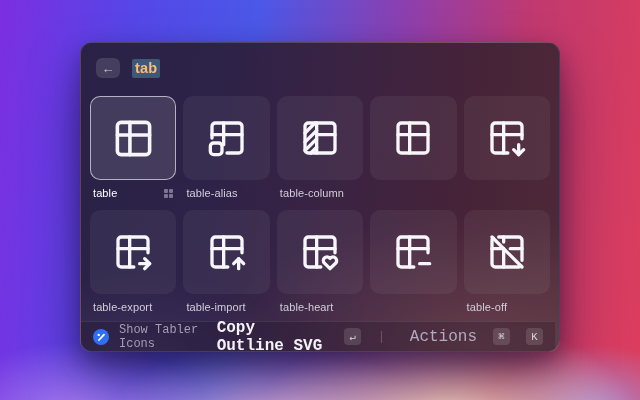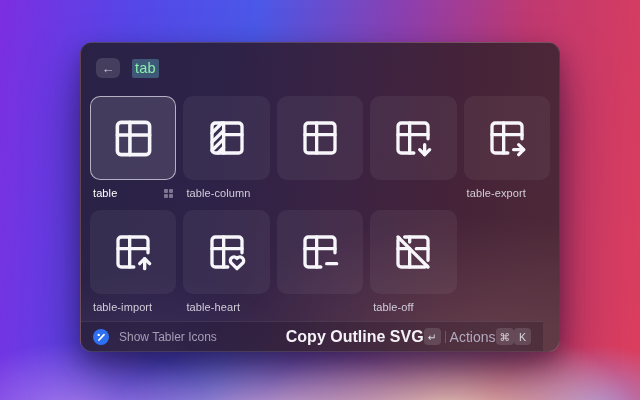--- a/index.html
+++ b/index.html
@@ -22,21 +22,21 @@
       radial-gradient(90% 70% at 82% 98%, rgba(248,198,178,0.16) 0%, rgba(248,198,178,0) 60%),
       radial-gradient(55% 45% at 12% 102%, rgba(182,150,232,0.12) 0%, rgba(182,150,232,0) 60%),
       linear-gradient(97deg, #2a2246 0%, #2d2248 28%, #3c2342 55%, #462338 78%, #4e2938 100%);
   }
   .header { height:50px; display:flex; align-items:center; padding:0 15px; gap:12px; }
   .back-btn {
     width:24px; height:20px; border-radius:6px; background:rgba(255,255,255,0.13);
     color:#cdc9d6; font-size:13px; line-height:1;
     display:flex; align-items:center; justify-content:center; cursor:default;
   }
-  .query { font-size:14.5px; font-weight:400; color:#86efac; letter-spacing:0.2px; }
+  .query { font-size:14.5px; font-weight:700; color:#fdba74; letter-spacing:0.2px; }
   .query .sel { padding:1px 3px 2px; border-radius:2px; }
   .grid {
     position:absolute; top:51px; left:0; right:0; bottom:30px;
     padding:2px 9px 0;
     display:grid; grid-template-columns:repeat(5, 1fr);
     column-gap:7px; row-gap:11px; align-content:start;
   }
   .card {
     height:84px; border-radius:10px; background:rgba(255,255,255,0.055);
     display:flex; align-items:center; justify-content:center;
@@ -47,36 +47,37 @@
   }
   .ticon { width:40px; height:40px; stroke:#f7f6fa; fill:none; stroke-width:2; stroke-linecap:round; stroke-linejoin:round; }
   .cell.selected .ticon { width:43px; height:43px; }
   .label-row {
     margin-top:7px; padding:0 3px; display:flex; justify-content:space-between; align-items:center;
     font-size:11px; color:#d2cdda; letter-spacing:0.1px; white-space:nowrap;
   }
   .cell.selected .label-row { color:#ffffff;text-align:center; }
   .badge-ic { width:9px; height:9px; flex:none; opacity:0.75; }
   .footer {
-    position:absolute; left:0; right:16px; bottom:0; height:30px;
-    display:flex; align-items:center; padding:0 12px; gap:0;
+    position:absolute; left:0; right:4px; bottom:0; height:30px;
+    display:flex; align-items:center; padding:0 12px; gap:16px;
     border-top:1px solid rgba(255,255,255,0.09);
     background:rgba(18,10,26,0.22);
+    font-family:Liberation Mono, monospace;
   }
   .footer-left { display:flex; align-items:center; gap:10px; margin-right:auto; }
   .logo-ic { width:16px; height:16px; flex:none; }
   .app-name { font-size:12px; color:#a59eb3; }
   .primary-label { font-size:16px; font-weight:700; color:#f4f2f7; }
   .kbd {
     height:17px; min-width:17px; padding:0 4px; border-radius:4px;
     background:rgba(255,255,255,0.13); color:#d9d6e0; font-size:10.5px;
     display:flex; align-items:center; justify-content:center;
   }
   .vdiv { width:1px; height:12px; background:rgba(255,255,255,0.2); margin:0 4px; }
-  .actions-label { font-size:14px; font-weight:500; color:#b2abbf; }
+  .actions-label { font-size:16px; font-weight:500; color:#b2abbf;margin-left:8px; }
 </style>
 </head>
 <body>
 
 <div class="window">
 
   <div class="header">
     <div class="back-btn">
       <span>←</span>
     </div>
@@ -95,20 +96,33 @@
           </svg>
         </div>
         <div class="label-row">
           <span>table</span>
           <svg class="badge-ic" viewBox="0 0 10 10">
             <rect x="0" y="0" width="4.4" height="4.4" rx="1" fill="#9a93a8"></rect>
             <rect x="5.6" y="0" width="4.4" height="4.4" rx="1" fill="#9a93a8"></rect>
             <rect x="0" y="5.6" width="4.4" height="4.4" rx="1" fill="#9a93a8"></rect>
             <rect x="5.6" y="5.6" width="4.4" height="4.4" rx="1" fill="#9a93a8"></rect>
           </svg>
+        </div>
+      </div>
+      <div class="cell">
+        <div class="card">
+          <svg class="ticon" viewBox="0 0 24 24">
+            <path d="M3 12v-7a2 2 0 0 1 2 -2h14a2 2 0 0 1 2 2v14a2 2 0 0 1 -2 2h-7"></path>
+            <path d="M3 10h18"></path>
+            <path d="M10 3v13"></path>
+            <path d="M2 17a2 2 0 0 1 2 -2h3a2 2 0 0 1 2 2v3a2 2 0 0 1 -2 2h-3a2 2 0 0 1 -2 -2z"></path>
+          </svg>
+        </div>
+        <div class="label-row">
+          <span>table-alias</span>
         </div>
       </div>
       <div class="cell">
         <div class="card">
           <svg class="ticon" viewBox="0 0 24 24">
             <path d="M3 5a2 2 0 0 1 2 -2h14a2 2 0 0 1 2 2v14a2 2 0 0 1 -2 2h-14a2 2 0 0 1 -2 -2z"></path>
             <path d="M10 10h11"></path>
             <path d="M10 3v18"></path>
             <path d="M9 3l-6 6"></path>
             <path d="M10 7.5l-7 7"></path>

